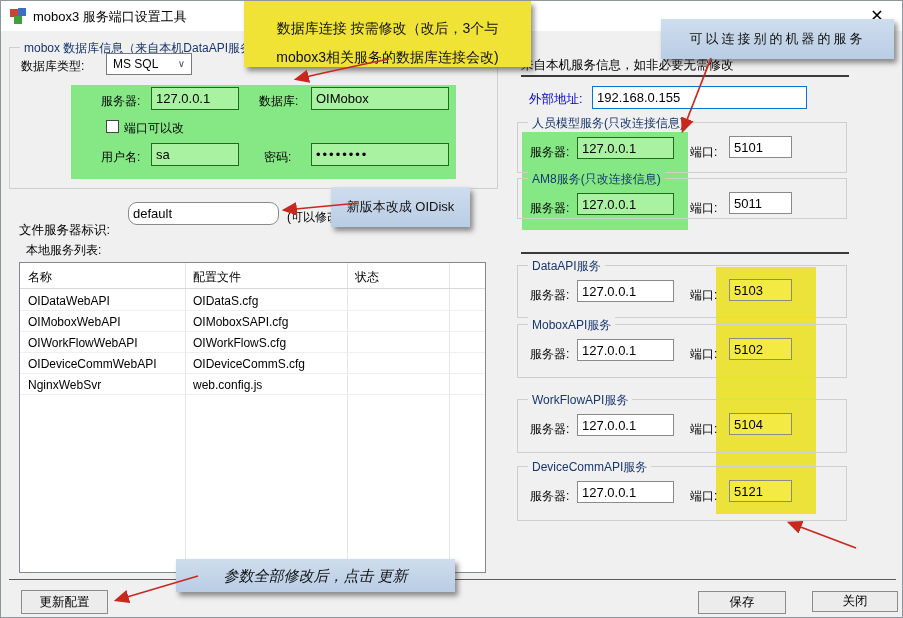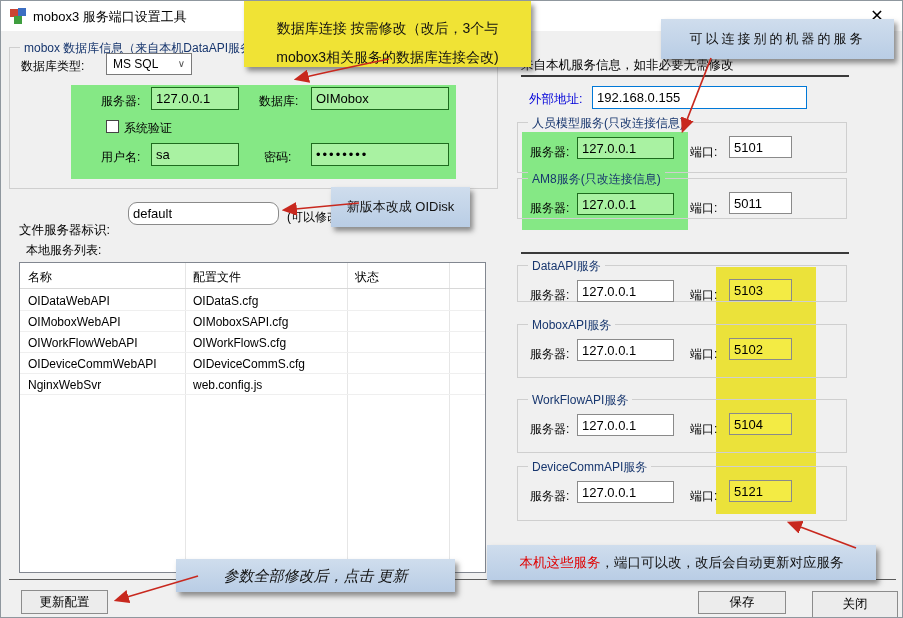--- a/index.html
+++ b/index.html
@@ -125,21 +125,21 @@
     <span>MS SQL</span>
     <span class="chev">∨</span>
   </div>
 
   <span class="lbl z2" style="left:100px;top:92px;">服务器:</span>
   <input class="fld gfld z2" style="left: 150px; top: 86px; width: 88px;" value="127.0.0.1">
   <span class="lbl z2" style="left:258px;top:92px;">数据库:</span>
   <input class="fld gfld z2" style="left: 310px; top: 86px; width: 138px;" value="OIMobox">
 
   <span id="chk-auth"></span>
-  <span class="lbl z2" style="left:123px;top:119px;">系统验证</span>
+  <span class="lbl z2" style="left:123px;top:119px;">端口可以改</span>
 
   <span class="lbl z2" style="left:100px;top:148px;">用户名:</span>
   <input class="fld gfld z2" style="left: 150px; top: 142px; width: 88px;" value="sa">
   <span class="lbl z2" style="left:263px;top:148px;">密码:</span>
   <input class="fld gfld z2" style="left: 310px; top: 142px; width: 138px; letter-spacing: 2px;" value="••••••••">
 
   <span class="lbl z2" style="left:18px;top:208px;font-size:12.5px;margin-top:13px;">文件服务器标识:</span>
   <input class="fld z2" style="left: 127px; top: 201px; width: 151px; border-radius: 9px;" value="default">
   <span class="lbl z2" style="left:286px;top:208px;">(可以修改</span>
 
@@ -198,21 +198,21 @@
   <div class="svc-group srv-green title-green" style="top:177px;height:41px;">
     <span class="svc-title">AM8服务(只改连接信息)</span>
     <span class="svc-srv-label">服务器:</span>
     <input class="svc-srv-input" value="127.0.0.1" style="">
     <span class="svc-port-label">端口:</span>
     <input class="svc-port-input" value="5011" style="">
   </div>
 
   <div class="sepline" style="left:520px;top:251px;width:328px;"></div>
 
-  <div class="svc-group port-yellow" style="top:264px;height:37px;">
+  <div class="svc-group port-yellow" style="top:264px;height:53px;">
     <span class="svc-title">DataAPI服务</span>
     <span class="svc-srv-label">服务器:</span>
     <input class="svc-srv-input" value="127.0.0.1" style="">
     <span class="svc-port-label">端口:</span>
     <input class="svc-port-input" value="5103" style="">
   </div>
 
   <div class="svc-group port-yellow" style="top:323px;height:54px;">
     <span class="svc-title">MoboxAPI服务</span>
     <span class="svc-srv-label">服务器:</span>
@@ -233,32 +233,29 @@
     <span class="svc-title">DeviceCommAPI服务</span>
     <span class="svc-srv-label">服务器:</span>
     <input class="svc-srv-input" value="127.0.0.1" style="">
     <span class="svc-port-label">端口:</span>
     <input class="svc-port-input" value="5121" style="">
   </div>
 
   <div id="groove"></div>
   <button class="btn" style="left:20px;top:589px;width:87px;height:24px;">更新配置</button>
   <button class="btn" style="left:697px;top:590px;width:88px;height:23px;">保存</button>
-  <button class="btn" style="left:811px;top:590px;width:86px;height:27px;">关闭</button>
+  <button class="btn" style="left:811px;top:590px;width:86px;height:21px;">关闭</button>
 
   <div id="note-db" class="note">
     <div>数据库连接 按需修改（改后，3个与</div>
     <div>mobox3相关服务的数据库连接会改)</div>
   </div>
   <div id="note-remote" class="note bluenote">可以连接别的机器的服务</div>
   <div id="note-oidisk" class="note bluenote">新版本改成 OIDisk</div>
   <div id="note-update" class="note bluenote">参数全部修改后，点击 更新</div>
-  <div id="note-local" class="note bluenote">
-    <span class="red">本机这些服务</span><span>，端口可以改，改后会自动更新对应服务</span>
-  </div>
 
   <svg id="arrows">
     <defs>
       <marker id="ah" markerWidth="9" markerHeight="8" refX="7" refY="4" orient="auto">
         <polygon points="0,0 9,4 0,8" fill="#c8281e"></polygon>
       </marker>
     </defs>
     <path d="M 388 58 Q 330 70 296 78" fill="none" stroke="#c8281e" stroke-width="1.7" marker-end="url(#ah)"></path>
     <path d="M 710 57 L 682 129" fill="none" stroke="#c8281e" stroke-width="1.7" marker-end="url(#ah)"></path>
     <path d="M 358 202 L 284 209" fill="none" stroke="#c8281e" stroke-width="1.7" marker-end="url(#ah)"></path>

